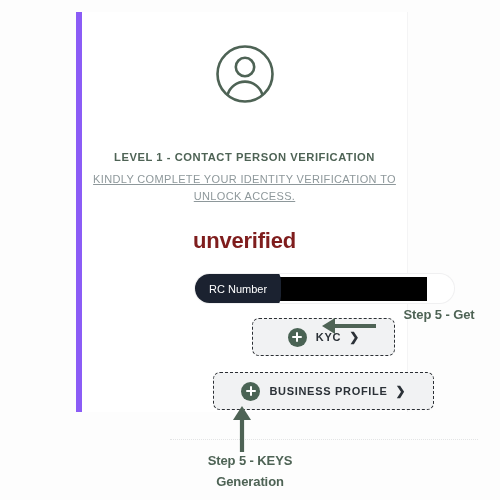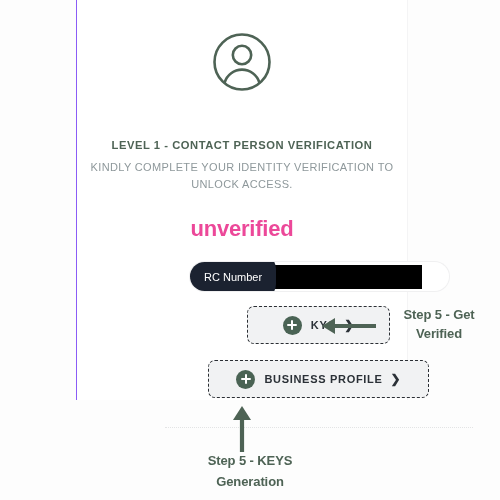--- a/index.html
+++ b/index.html
@@ -12,25 +12,25 @@
     background: #fdfdfd;
     font-family: "Liberation Sans", sans-serif;
     overflow: hidden;
     position: relative;
   }
 
   
   #verification-card {
     position: absolute;
     left: 76px;
-    top: 0;
+    top: 12px;
     width: 332px;
     height: 400px;
     background: #ffffff;
-    border-left: 1px solid #8b5cf6;
+    border-left: 6px solid #8b5cf6;
     border-right: 1px solid #f4f4f5;
     box-sizing: border-box;
   }
 
   
   #avatar-icon {
     position: absolute;
     left: 50%;
     transform: translateX(-50%);
     top: 32px;
@@ -52,27 +52,28 @@
     letter-spacing: 0.55px;
     color: #4e6355;
     line-height: 15px;
   }
   #level-subtitle {
     top: 159px;
     font-size: 11px;
     letter-spacing: 0.35px;
     color: #8e989b;
     line-height: 16.5px;
+    text-decoration: underline;
   }
   #status-word {
     top: 216px;
     font-size: 22px;
     font-weight: bold;
     letter-spacing: -0.2px;
-    color: #ec4899;
+    color: #7f1d1d;
     line-height: 26px;
   }
 
   
   #rc-number-row {
     position: absolute;
     left: 113px;
     top: 262px;
     width: 259px;
     height: 29px;
@@ -263,21 +264,20 @@
   <div id="section-divider"></div>
 </div>
 
 <div id="annotation-step2">
   <svg id="arrow-left-icon" viewBox="0 0 56 18" fill="none">
     <path d="M56 9H13" stroke="#4e6355" stroke-width="4.2"></path>
     <path d="M2 9l13-8v16z" fill="#4e6355"></path>
   </svg>
   <div id="annotation-step2-label">
     <div>Step 5 - Get</div>
-    <div>Verified</div>
   </div>
 </div>
 
 <svg id="arrow-up-icon" viewBox="0 0 22 46" fill="none">
   <path d="M11 46V10" stroke="#4e6355" stroke-width="4.2"></path>
   <path d="M11 0l9 14H2z" fill="#4e6355"></path>
 </svg>
 <div id="annotation-step3-label">
   <div>Step 5 - KEYS</div>
   <div>Generation</div>

